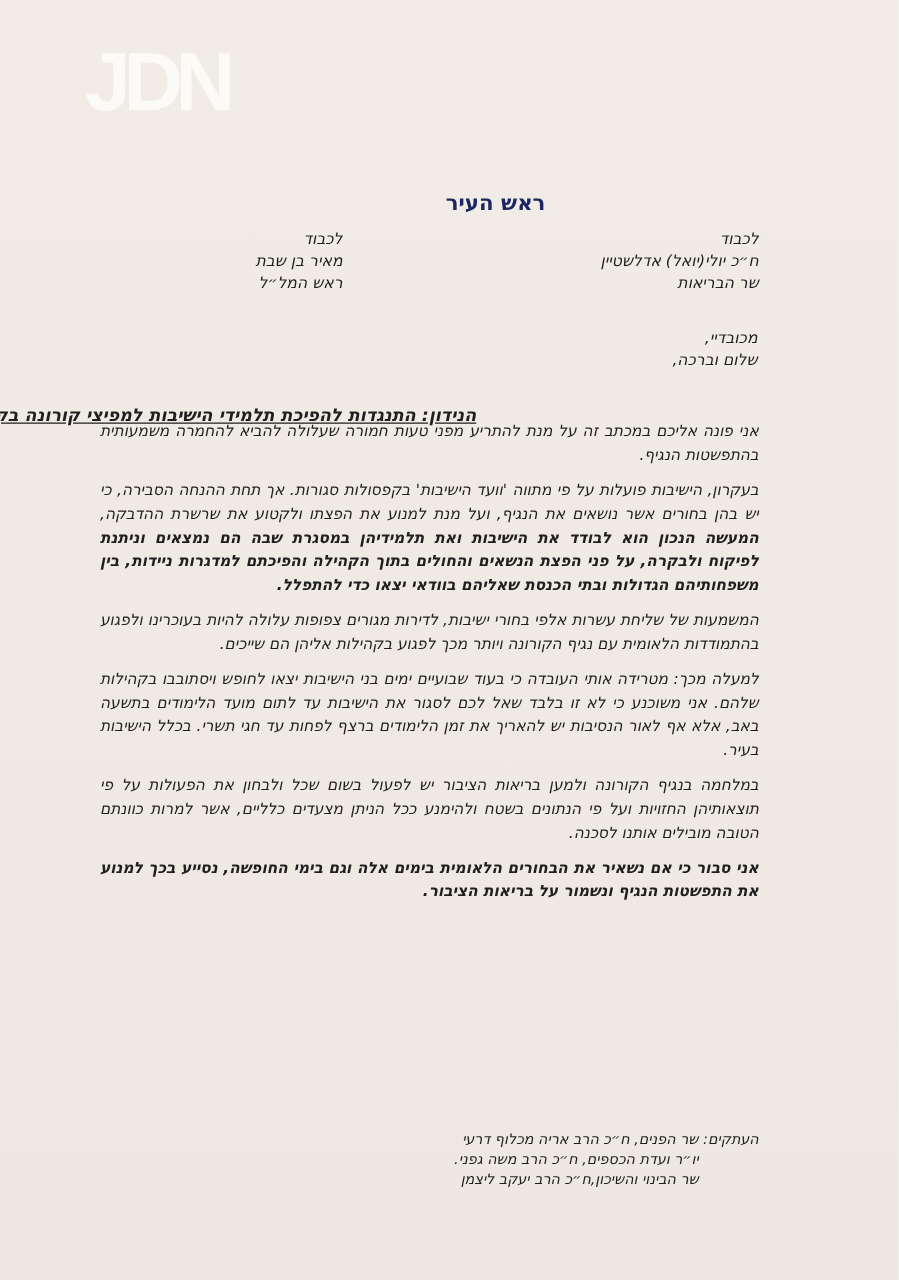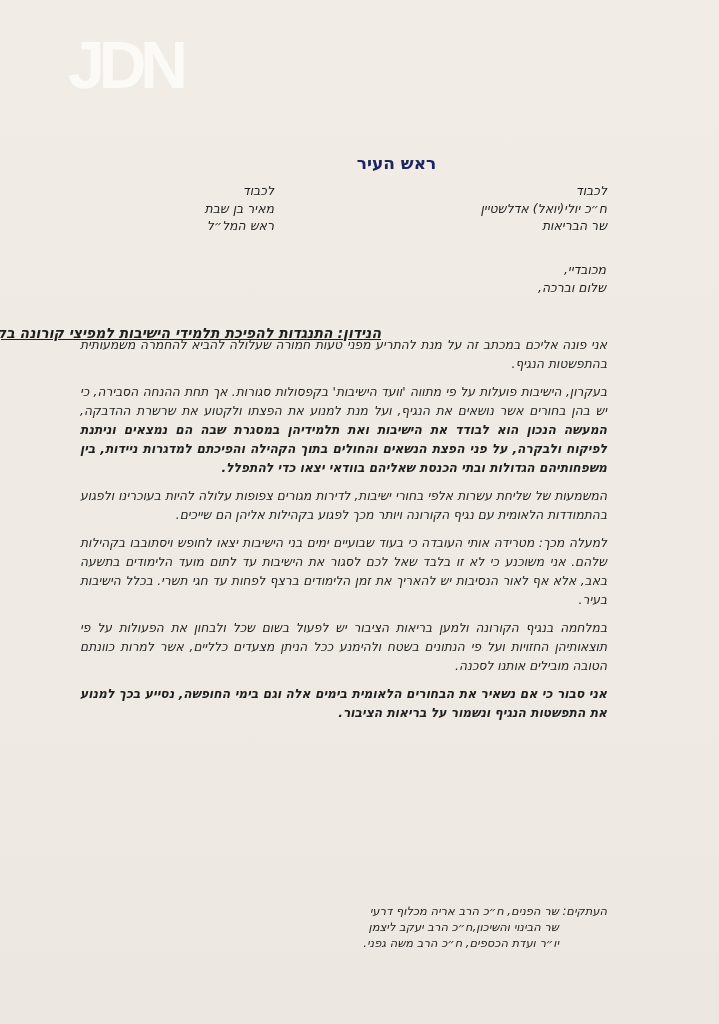--- a/index.html
+++ b/index.html
@@ -82,17 +82,17 @@
     <p><span>בעקרון, הישיבות פועלות על פי מתווה 'וועד הישיבות' בקפסולות סגורות. אך תחת ההנחה הסבירה, כי יש בהן בחורים אשר נושאים את הנגיף, ועל מנת למנוע את הפצתו ולקטוע את שרשרת ההדבקה, </span><span class="bold">המעשה הנכון הוא לבודד את הישיבות ואת תלמידיהן במסגרת שבה הם נמצאים וניתנת לפיקוח ולבקרה, על פני הפצת הנשאים והחולים בתוך הקהילה והפיכתם למדגרות ניידות, בין משפחותיהם הגדולות ובתי הכנסת שאליהם בוודאי יצאו כדי להתפלל.</span></p>
     <p><span>המשמעות של שליחת עשרות אלפי בחורי ישיבות, לדירות מגורים צפופות עלולה להיות בעוכרינו ולפגוע בהתמודדות הלאומית עם נגיף הקורונה ויותר מכך לפגוע בקהילות אליהן הם שייכים.</span></p>
     <p><span>למעלה מכך: מטרידה אותי העובדה כי בעוד שבועיים ימים בני הישיבות יצאו לחופש ויסתובבו בקהילות שלהם. אני משוכנע כי לא זו בלבד שאל לכם לסגור את הישיבות עד לתום מועד הלימודים בתשעה באב, אלא אף לאור הנסיבות יש להאריך את זמן הלימודים ברצף לפחות עד חגי תשרי. בכלל הישיבות בעיר.</span></p>
     <p><span>במלחמה בנגיף הקורונה ולמען בריאות הציבור יש לפעול בשום שכל ולבחון את הפעולות על פי תוצאותיהן החזויות ועל פי הנתונים בשטח ולהימנע ככל הניתן מצעדים כלליים, אשר למרות כוונתם הטובה מובילים אותנו לסכנה.</span></p>
     <p><span class="bold">אני סבור כי אם נשאיר את הבחורים הלאומית בימים אלה וגם בימי החופשה, נסייע בכך למנוע את התפשטות הנגיף ונשמור על בריאות הציבור.</span></p>
   </div>
 
 
   <div class="cc rtl">
     <div><span>העתקים:</span> <span>שר הפנים, ח״כ הרב אריה מכלוף דרעי</span></div>
+    <div class="indent">יו״ר ועדת הכספים, ח״כ הרב משה גפני.</div>
     <div class="indent">שר הבינוי והשיכון,ח״כ הרב יעקב ליצמן</div>
-    <div class="indent">יו״ר ועדת הכספים, ח״כ הרב משה גפני.</div>
   </div>
 
 </div>
 
 </body></html>

